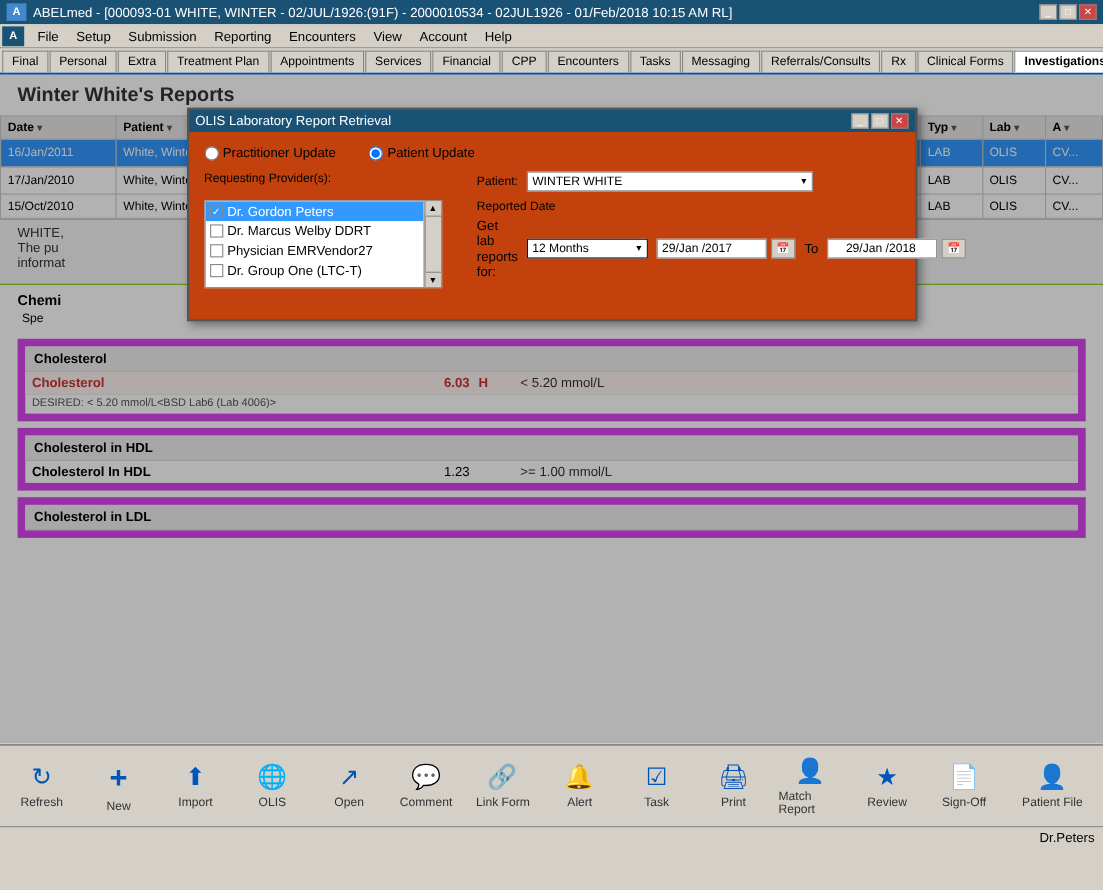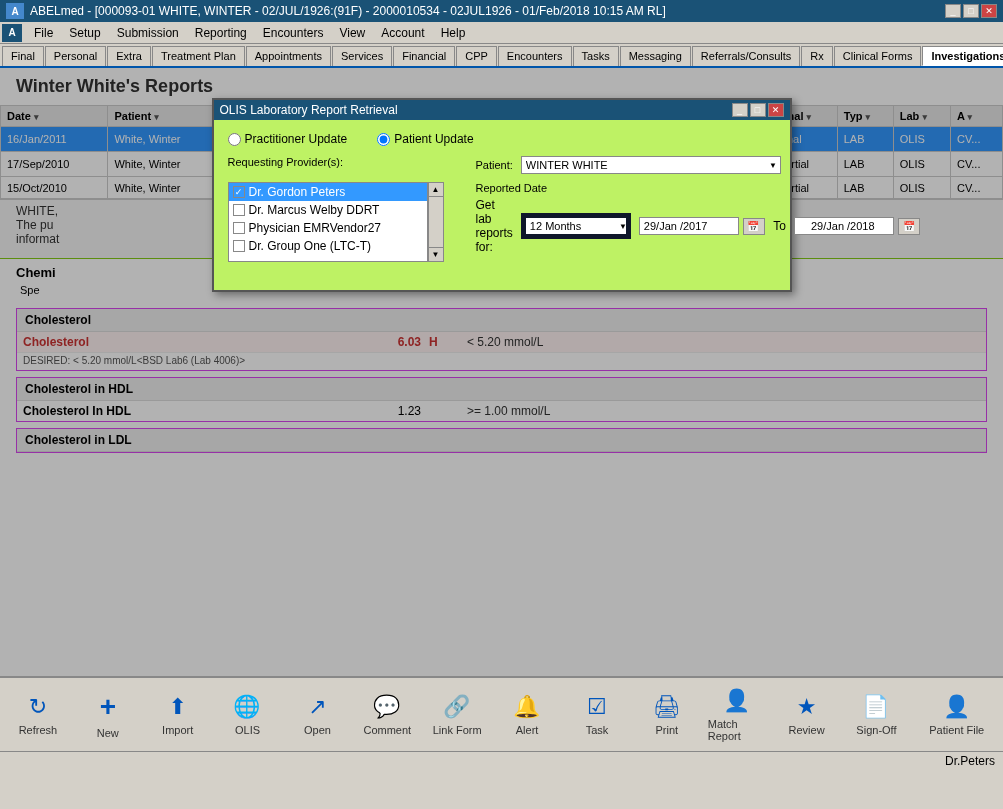--- a/index.html
+++ b/index.html
@@ -155,21 +155,21 @@
     }
     .lab-name { min-width: 340px; font-weight: bold; }
     .lab-name.abnormal { color: #cc3333; }
     .lab-value { min-width: 60px; text-align: right; font-weight: bold; color: #cc3333; }
     .lab-flag { min-width: 30px; color: #cc3333; font-weight: bold; }
     .lab-range { color: #333; }
     .lab-desired { font-size: 10px; color: #555; padding: 2px 6px 4px 6px; }
 
     .cholesterol-section, .hdl-section, .ldl-section {
       margin-bottom: 6px;
-      border: 1px solid #d946ef;
+      border: 7px solid #d946ef;
     }
     .chol-title {
       background: #f0f0f0;
       padding: 4px 8px;
       font-weight: bold;
       font-size: 12px;
       border-bottom: 1px solid #ddd;
     }
 
     .lab-result-normal {
@@ -186,24 +186,24 @@
       top: 0; left: 0; right: 0; bottom: 0;
       background: rgba(0,0,0,0.3);
       display: flex;
       align-items: flex-start;
       justify-content: center;
       padding-top: 30px;
       z-index: 100;
     }
 
     .modal {
-      background: #bef264;
+      background: #c2410c;
       border: 2px solid #555;
       box-shadow: 3px 3px 8px rgba(0,0,0,0.4);
-      width: 580px;
+      width: 664px;
     }
 
     .modal-title-bar {
       background: #1a5276;
       color: white;
       padding: 3px 6px;
       display: flex;
       align-items: center;
       justify-content: space-between;
       font-size: 11px;
@@ -377,21 +377,21 @@
     .months-select-wrapper::after {
       content: '▼';
       font-size: 8px;
       position: absolute;
       right: 4px;
       top: 50%;
       transform: translateY(-50%);
       pointer-events: none;
     }
     .months-select {
-      border: 5px solid #0f172a;
+      border: 1px solid #0f172a;
       background: white;
       padding: 2px 20px 2px 4px;
       font-size: 11px;
       width: 110px;
       appearance: none;
       -webkit-appearance: none;
     }
     .date-input-row {
       display: flex;
       align-items: center;
@@ -485,21 +485,21 @@
         <td>White, Winter</td>
         <td>Dr. Gordon Peters</td>
         <td><span class="status-a-blue">A</span></td>
         <td><span class="checkmark">✓</span></td>
         <td>Final</td>
         <td>LAB</td>
         <td>OLIS</td>
         <td>CV...</td>
       </tr>
       <tr>
-        <td>17/Sep/2010</td>
+        <td>17/Jan/2010</td>
         <td>White, Winter</td>
         <td>Dr. Gordon Peters</td>
         <td><span class="status-a-red">A</span></td>
         <td><span class="checkmark">✓</span></td>
         <td>Partial</td>
         <td>LAB</td>
         <td>OLIS</td>
         <td>CV...</td>
       </tr>
       <tr>

